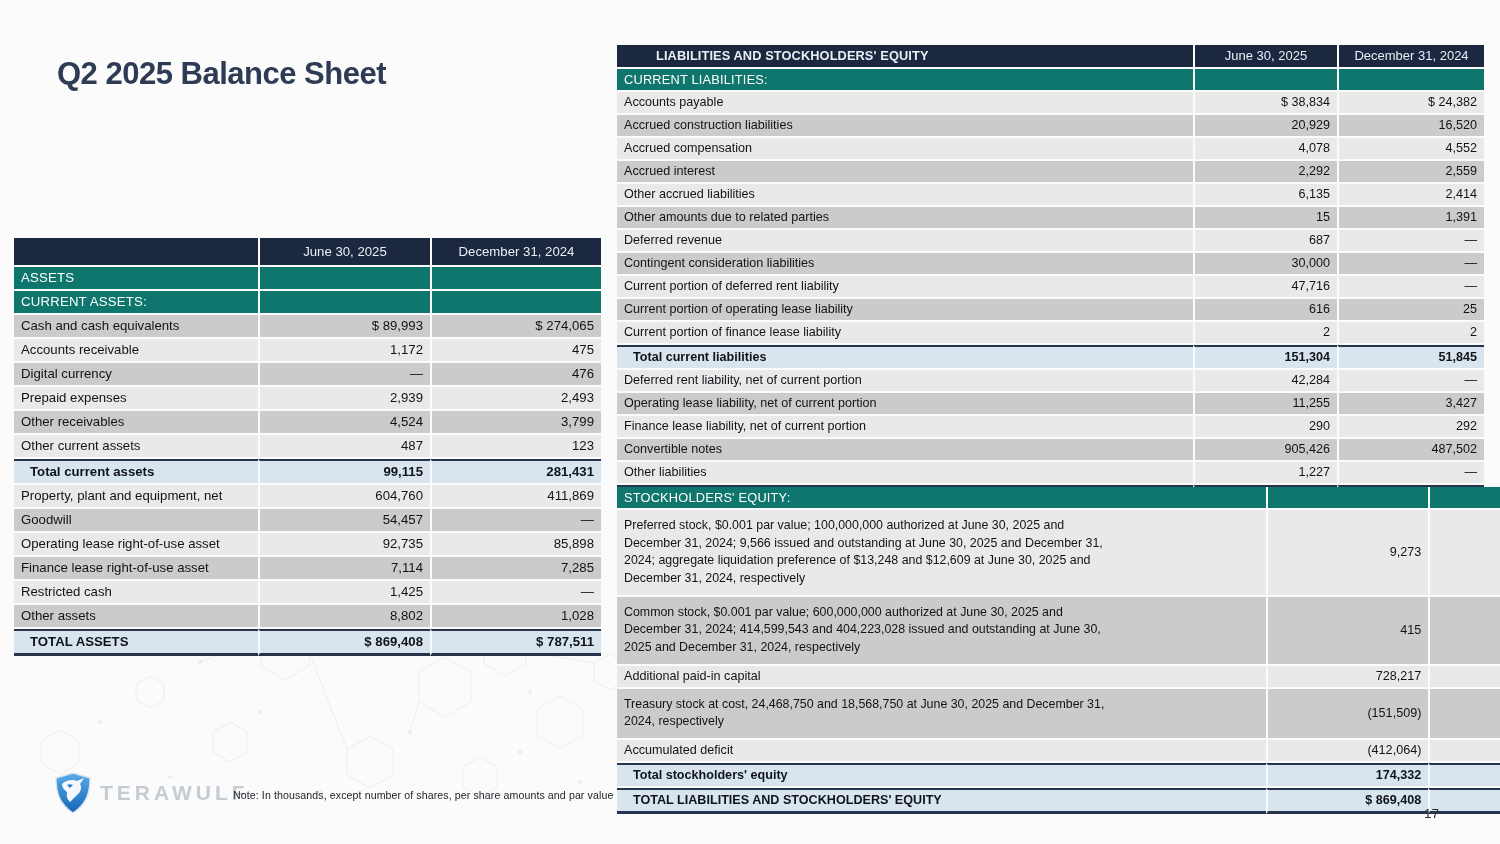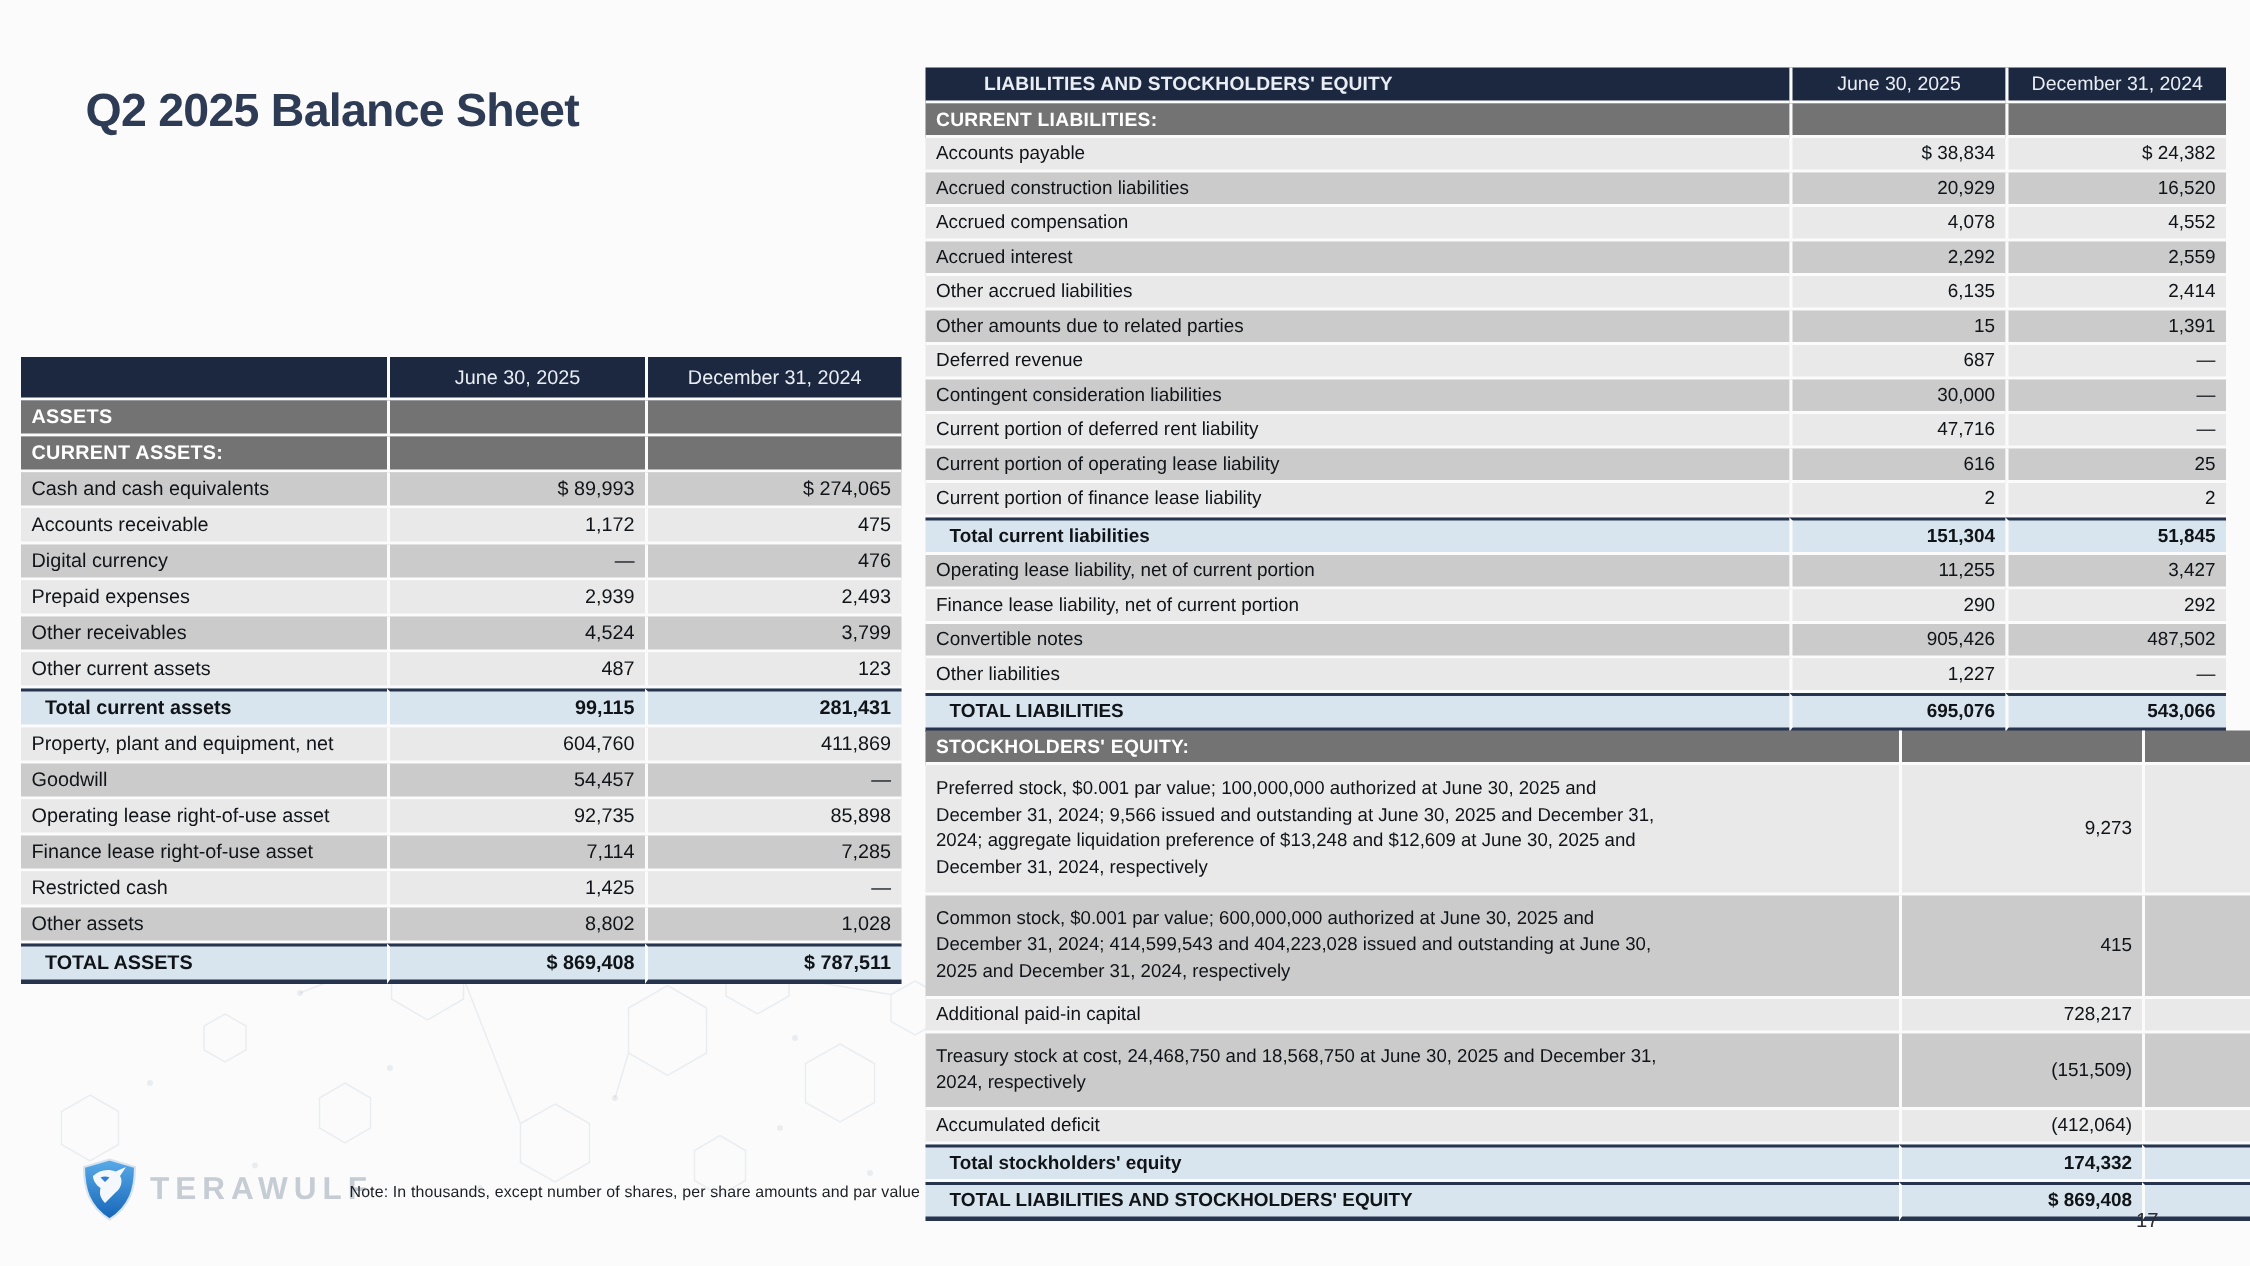--- a/index.html
+++ b/index.html
@@ -30,21 +30,21 @@
   #assets-table-wrap td{font-size:13.2px;height:18px;}
   #liab-table-wrap td, #equity-table-wrap td{height:17px;}
   td.val{text-align:right;border-left:2px solid #fbfbfb;}
   tr.r-heads td{
     background:#1c2840;color:#e9edf4;text-align:center;font-size:13px;
     height:23px;font-weight:normal;
   }
   #assets-table-wrap tr.r-heads td{height:23px;}
   tr.r-heads td.lab{text-align:left;font-weight:bold;letter-spacing:.1px;font-size:12.8px;padding-left:39px;}
   tr.r-section td{
-    background:#737373;color:#ffffff;font-weight:bold;letter-spacing:.2px;font-size:12.8px;
+    background:#0f766e;color:#ffffff;font-weight:normal;letter-spacing:.2px;font-size:12.8px;
   }
   tr.sh-light td{background:#e9e9e9;}
   tr.sh-dark td{background:#cbcbcb;}
   tr.r-total td, tr.r-grand td{
     background:#d9e5ee;font-weight:bold;border-top:2px solid #27344e;padding-left:16px;
   }
   tr.r-grand td{border-bottom:3px solid #27344e;}
   td.wrap{
     white-space:normal;padding:7px 150px 7px 7px;line-height:1.42;font-size:12.4px;
   }
@@ -265,20 +265,25 @@
         <tr class="r-item sh-light">
           <td class="lab">Current portion of finance lease liability</td>
           <td class="val">2</td>
           <td class="val">2</td>
         </tr>
         <tr class="r-total">
           <td class="lab">Total current liabilities</td>
           <td class="val">151,304</td>
           <td class="val">51,845</td>
         </tr>
+        <tr class="r-item sh-light">
+          <td class="lab">Deferred rent liability, net of current portion</td>
+          <td class="val">42,284</td>
+          <td class="val">—</td>
+        </tr>
         <tr class="r-item sh-dark">
           <td class="lab">Operating lease liability, net of current portion</td>
           <td class="val">11,255</td>
           <td class="val">3,427</td>
         </tr>
         <tr class="r-item sh-light">
           <td class="lab">Finance lease liability, net of current portion</td>
           <td class="val">290</td>
           <td class="val">292</td>
         </tr>

